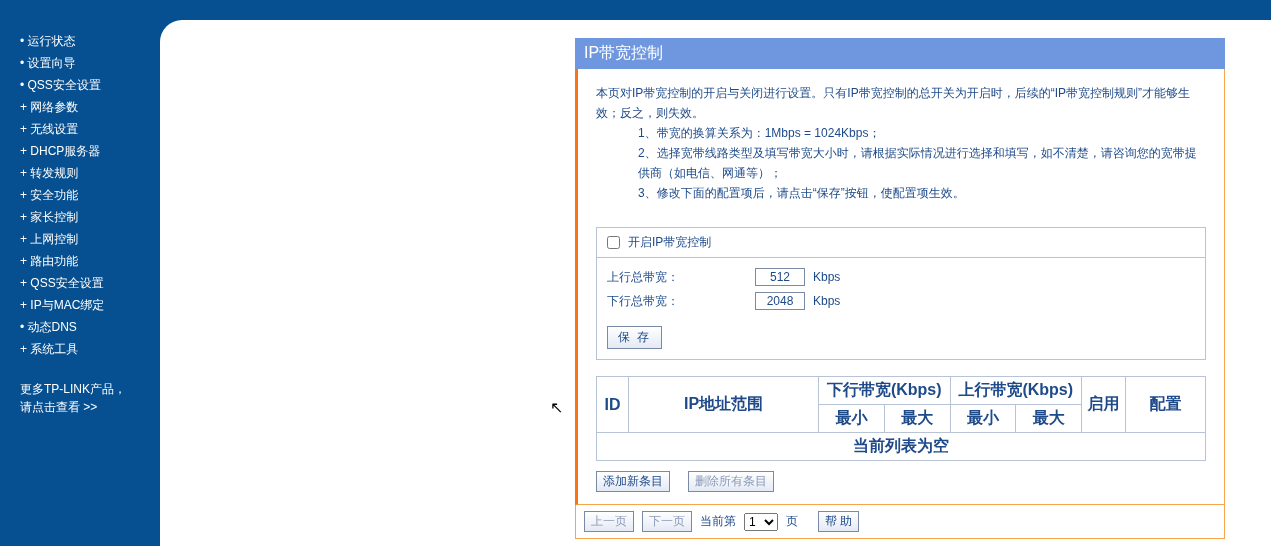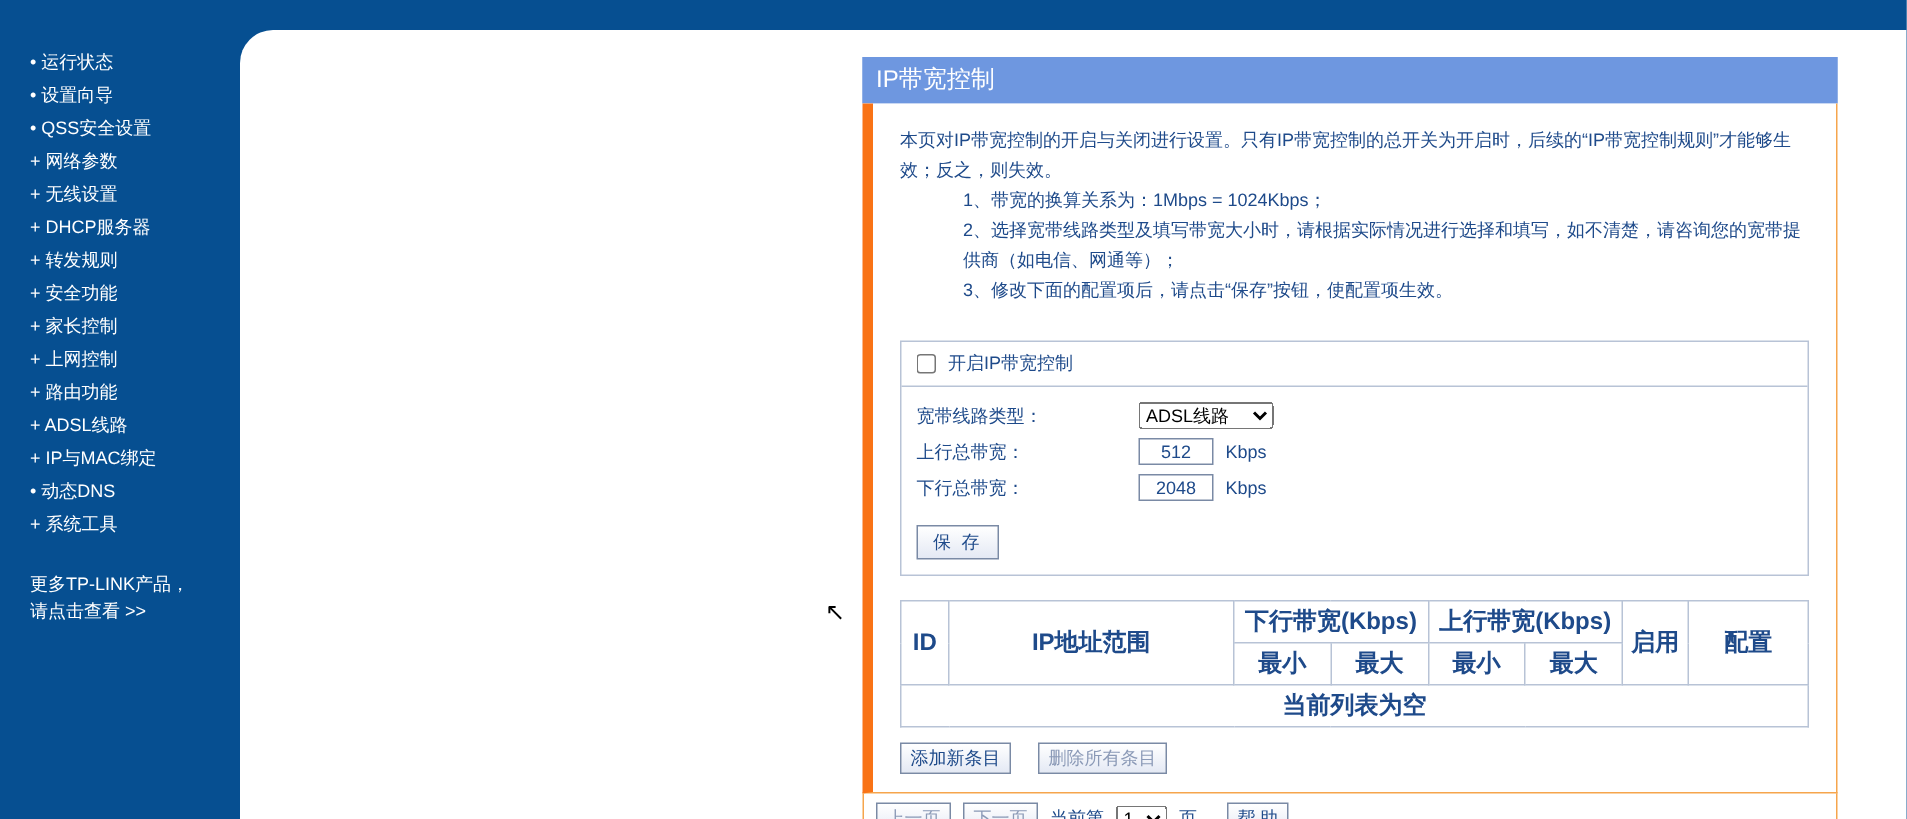--- a/index.html
+++ b/index.html
@@ -56,21 +56,21 @@
     width: 650px;
   }
   .panel-title {
     background: #6e97e0;
     color: #fff;
     padding: 4px 8px;
     border: 1px solid #6e97e0;
     font-size: 16px;
   }
   .panel-body {
-    border-left: 7px solid #f97316;
+    border-left: 3px solid #f97316;
     border-right: 1px solid #f6a54c;
     border-bottom: 1px solid #f6a54c;
     padding: 14px 18px 12px 18px;
     color: #1e4a8a;
     background: #fff;
   }
   .intro { line-height: 20px; }
   .note-head { margin-top: 16px; }
   .note-list {
     padding-left: 42px;
@@ -181,21 +181,21 @@
         <div class="sidebar-item">• 设置向导</div>
         <div class="sidebar-item">• QSS安全设置</div>
         <div class="sidebar-item">+ 网络参数</div>
         <div class="sidebar-item">+ 无线设置</div>
         <div class="sidebar-item">+ DHCP服务器</div>
         <div class="sidebar-item">+ 转发规则</div>
         <div class="sidebar-item">+ 安全功能</div>
         <div class="sidebar-item">+ 家长控制</div>
         <div class="sidebar-item">+ 上网控制</div>
         <div class="sidebar-item">+ 路由功能</div>
-        <div class="sidebar-item">+ ADSL线路</div>
+        <div class="sidebar-item">+ QSS安全设置</div>
         <div class="sidebar-item">+ IP与MAC绑定</div>
         <div class="sidebar-item">• 动态DNS</div>
         <div class="sidebar-item">+ 系统工具</div>
       </div>
     <div class="promo">
       <span>更多TP-LINK产品，</span><br>
       <span class="promo-link">请点击查看 &gt;&gt;</span>
     </div>
   </div>
 
@@ -211,26 +211,20 @@
             <div>2、选择宽带线路类型及填写带宽大小时，请根据实际情况进行选择和填写，如不清楚，请咨询您的宽带提供商（如电信、网通等）；</div>
             <div>3、修改下面的配置项后，请点击“保存”按钮，使配置项生效。</div>
           </div>
 
           <div class="form-box">
             <div class="enable-row">
               <input type="checkbox" style="">
               <span>开启IP带宽控制</span>
             </div>
             <div class="conf-rows">
-              <div class="conf-row">
-                <span class="conf-label">宽带线路类型：</span>
-                <select>
-                  <option>ADSL线路</option>
-                </select>
-              </div>
               <div class="conf-row">
                 <span class="conf-label">上行总带宽：</span>
                 <input type="text" value="512" style="">
                 <span class="unit">Kbps</span>
               </div>
               <div class="conf-row">
                 <span class="conf-label">下行总带宽：</span>
                 <input type="text" value="2048" style="">
                 <span class="unit">Kbps</span>
               </div>

